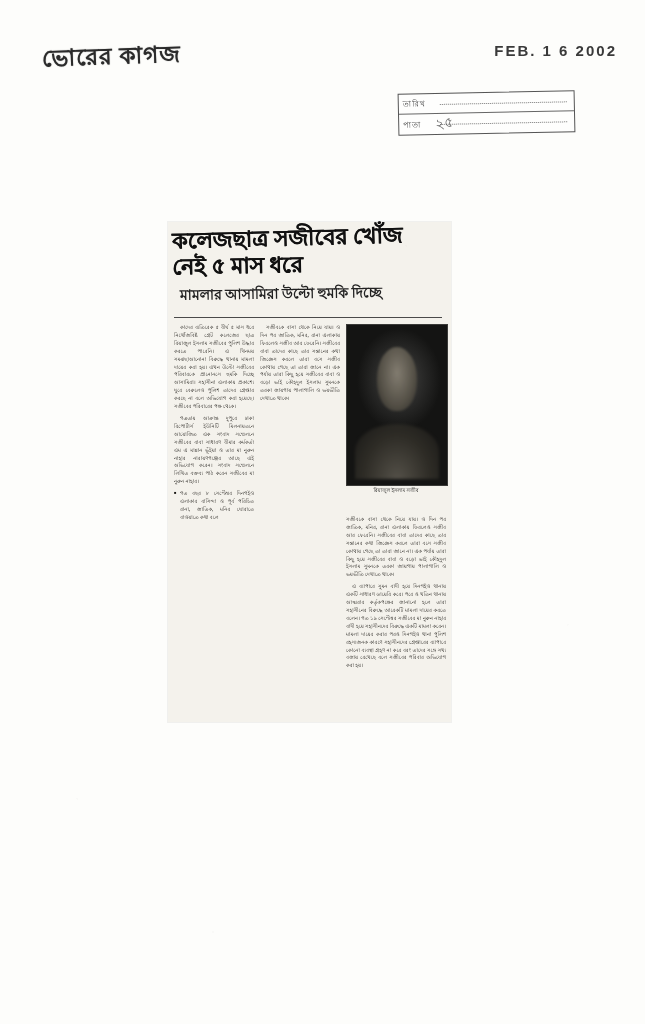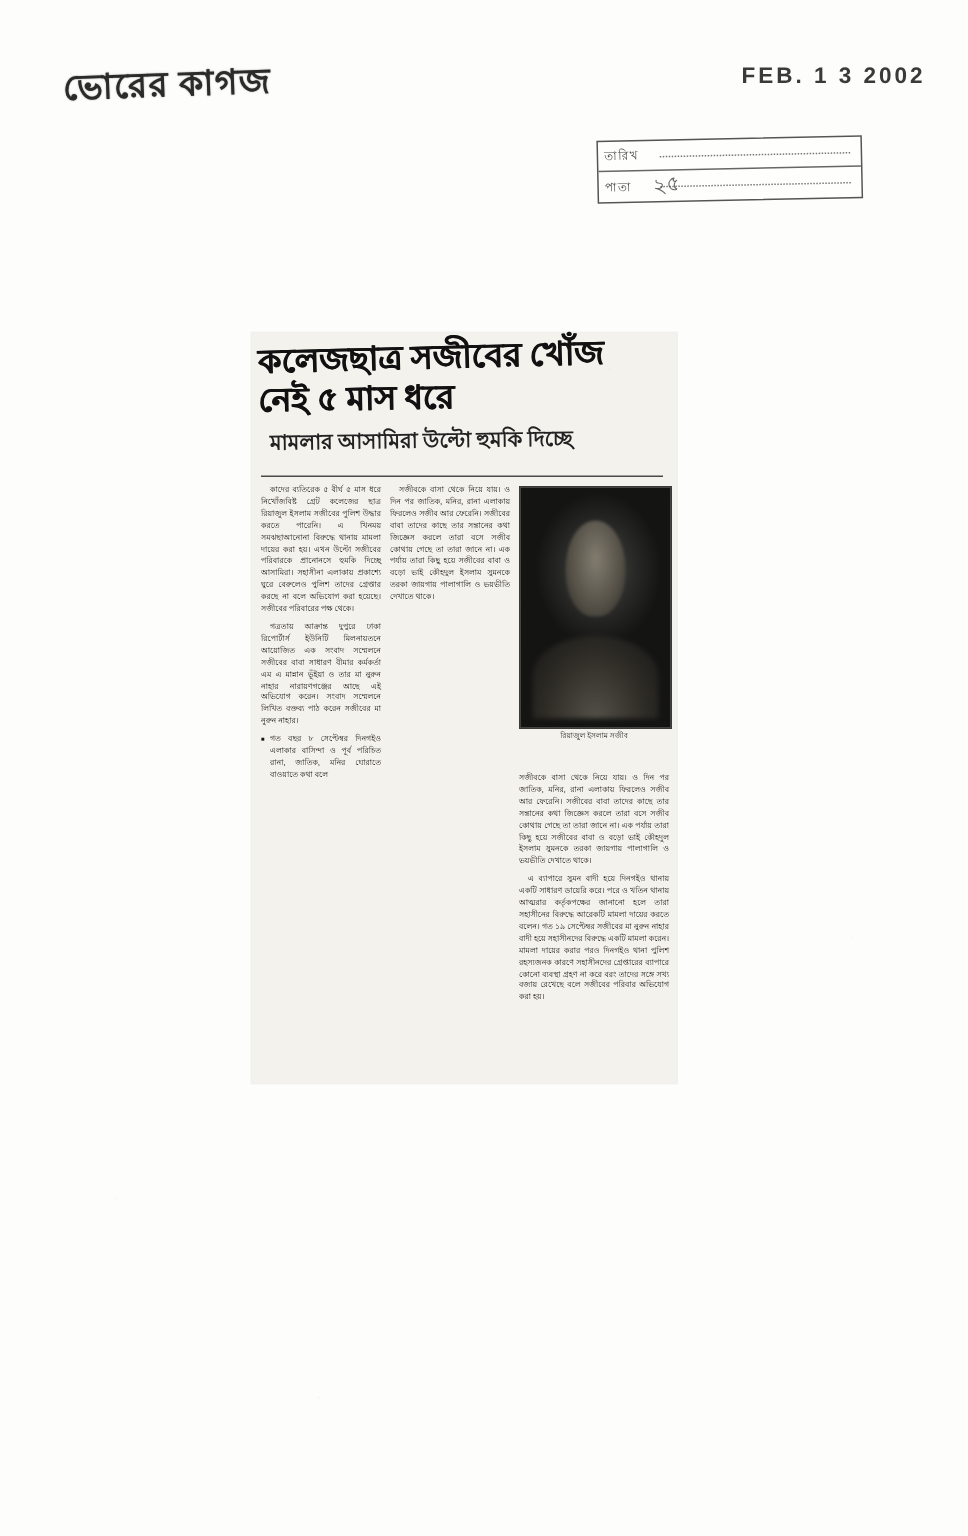--- a/index.html
+++ b/index.html
@@ -240,21 +240,21 @@
 </style>
 </head>
 <body>
 
 <div class="page">
 
   <div class="masthead">
     <div class="masthead-text">ভোরের কাগজ</div>
   </div>
 
-  <div class="date-stamp">FEB. 1 3 2002</div>
+  <div class="date-stamp">FEB. 1 6 2002</div>
 
   <div class="stamp-box">
     <div class="stamp-row top">
       <span class="stamp-label">তারিখ</span>
       <span class="stamp-dots"></span>
     </div>
     <div class="stamp-row bottom">
       <span class="stamp-label">পাতা</span>
       <span class="stamp-dots"></span>
     </div>

